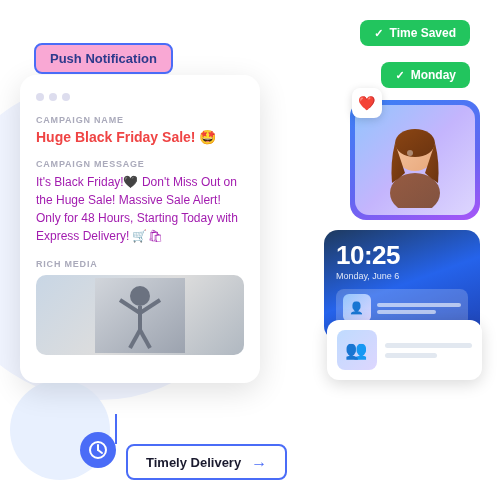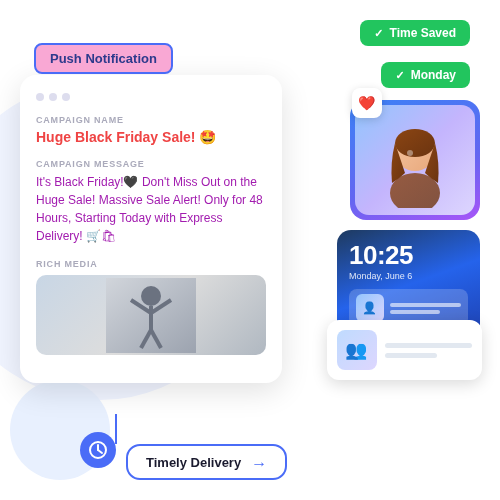--- a/index.html
+++ b/index.html
@@ -47,21 +47,21 @@
       color: #2d3a8c;
       background: #f9a8d4;
       z-index: 10;
     }
 
     
     .main-card {
       position: absolute;
       top: 75px;
       left: 20px;
-      width: 262px;
+      width: 240px;
       background: #fff;
       border-radius: 16px;
       box-shadow: 0 8px 30px rgba(0,0,0,0.12);
       padding: 18px 16px 16px;
       z-index: 5;
     }
     .card-field-label {
       font-size: 9px;
       font-weight: 700;
       color: #aab;
@@ -199,21 +199,21 @@
       font-size: 14px;
       box-shadow: 0 2px 8px rgba(0,0,0,0.15);
       z-index: 11;
     }
 
     
     .lockscreen-card {
       position: absolute;
       top: 230px;
       right: 20px;
-      width: 143px;
+      width: 156px;
       height: 110px;
       border-radius: 14px;
       background: linear-gradient(160deg, #1e3a5f 0%, #2563eb 50%, #1e40af 100%);
       z-index: 6;
       padding: 10px 12px;
       color: #fff;
       overflow: hidden;
     }
     .lockscreen-time {
       font-size: 26px;
@@ -311,21 +311,21 @@
       background: #4a6cf7;
       display: flex;
       align-items: center;
       justify-content: center;
       color: #fff;
       font-size: 18px;
       flex-shrink: 0;
     }
     .timely-label-box {
       border: 2px solid #4a6cf7;
-      border-radius: 14px;
+      border-radius: 8px;
       padding: 7px 18px;
       background: #fff;
       display: flex;
       align-items: center;
       gap: 10px;
       margin-top: 24px;
     }
     .timely-label {
       font-size: 13px;
       font-weight: 700;

